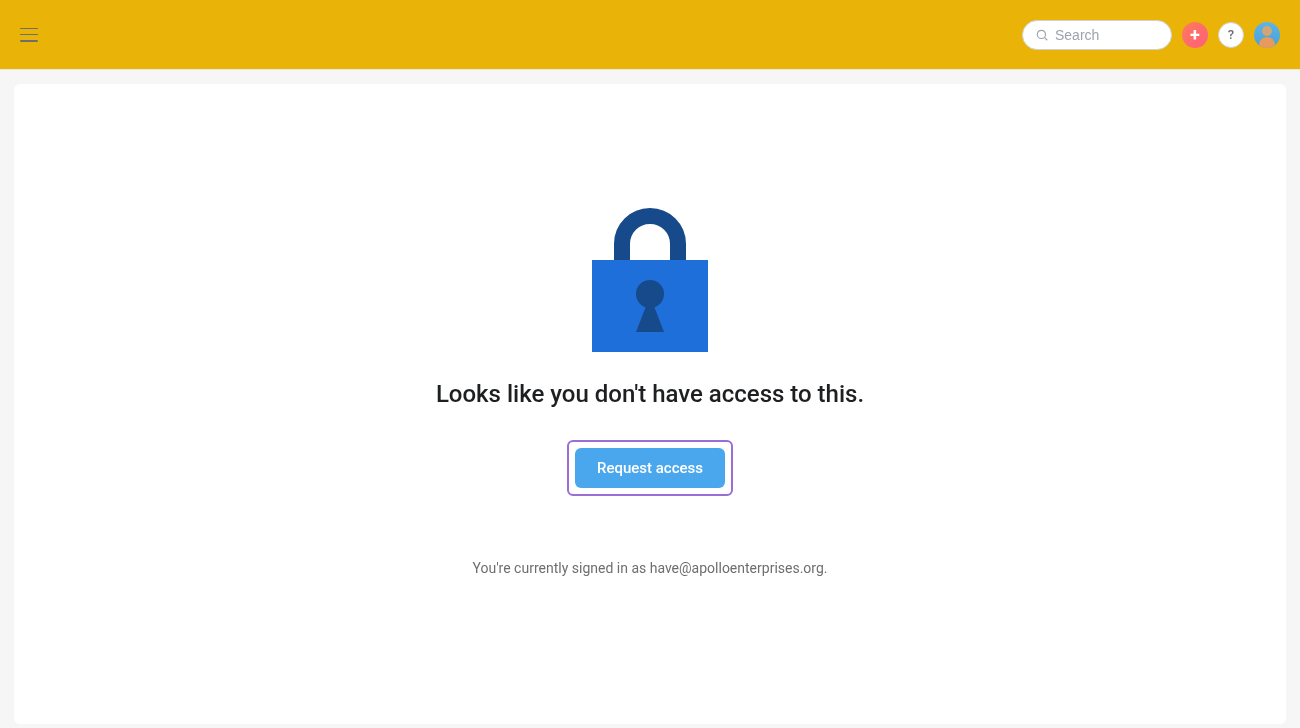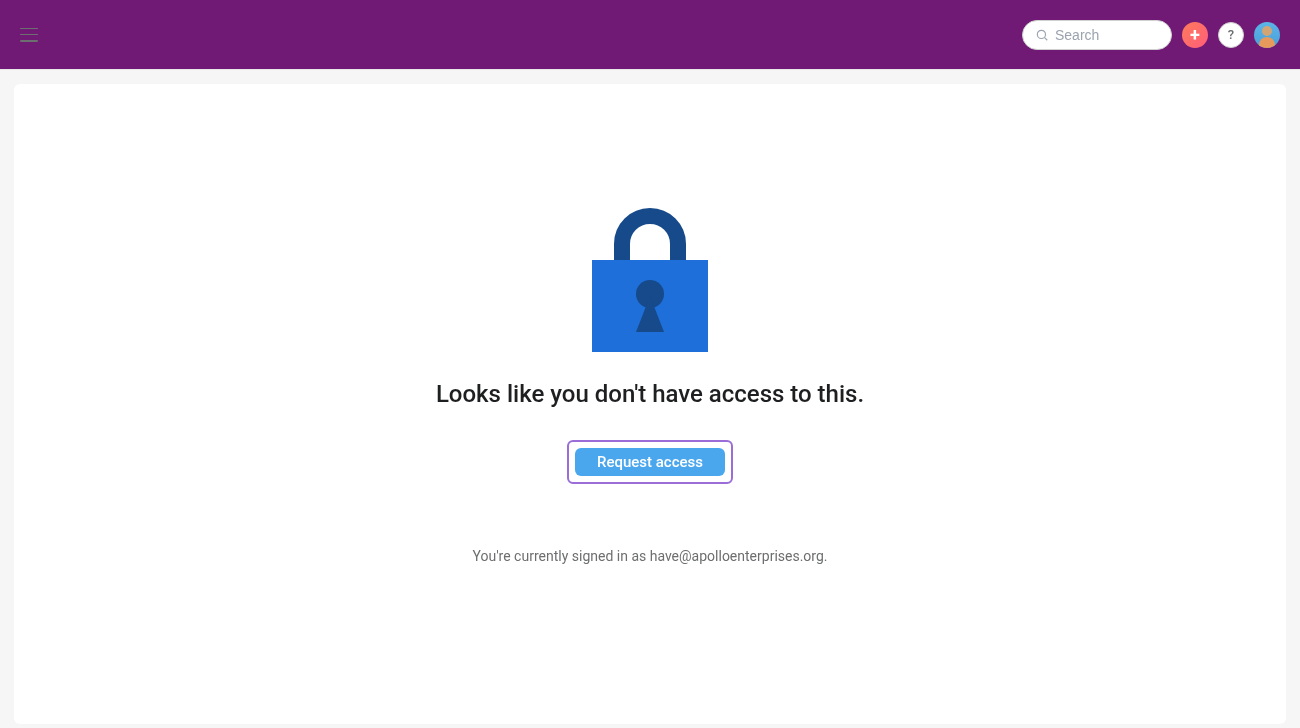--- a/index.html
+++ b/index.html
@@ -11,21 +11,21 @@
     body {
       font-family: -apple-system, BlinkMacSystemFont, "Segoe UI", Roboto, Helvetica, Arial, sans-serif;
       background: #f6f6f6;
       width: 1300px;
       height: 728px;
       overflow: hidden;
     }
     
     .topbar {
       height: 70px;
-      background: #701a75;
+      background: #eab308;
       border-bottom: 1px solid #e8e8e8;
       display: flex;
       align-items: center;
       padding: 0 20px;
       justify-content: space-between;
     }
     
     .hamburger {
       width: 18px;
       height: 14px;
@@ -174,21 +174,21 @@
       margin-bottom: 64px;
     }
     
     .request-button {
       background: #4aa7ee;
       color: #ffffff;
       border: none;
       border-radius: 6px;
       font-size: 15px;
       font-weight: 500;
-      padding: 5px 22px;
+      padding: 11px 22px;
       cursor: pointer;
       font-family: inherit;
     }
     
     .signed-in-text {
       font-size: 14px;
       color: #6d6e6f;
     }
   </style>
 </head>

